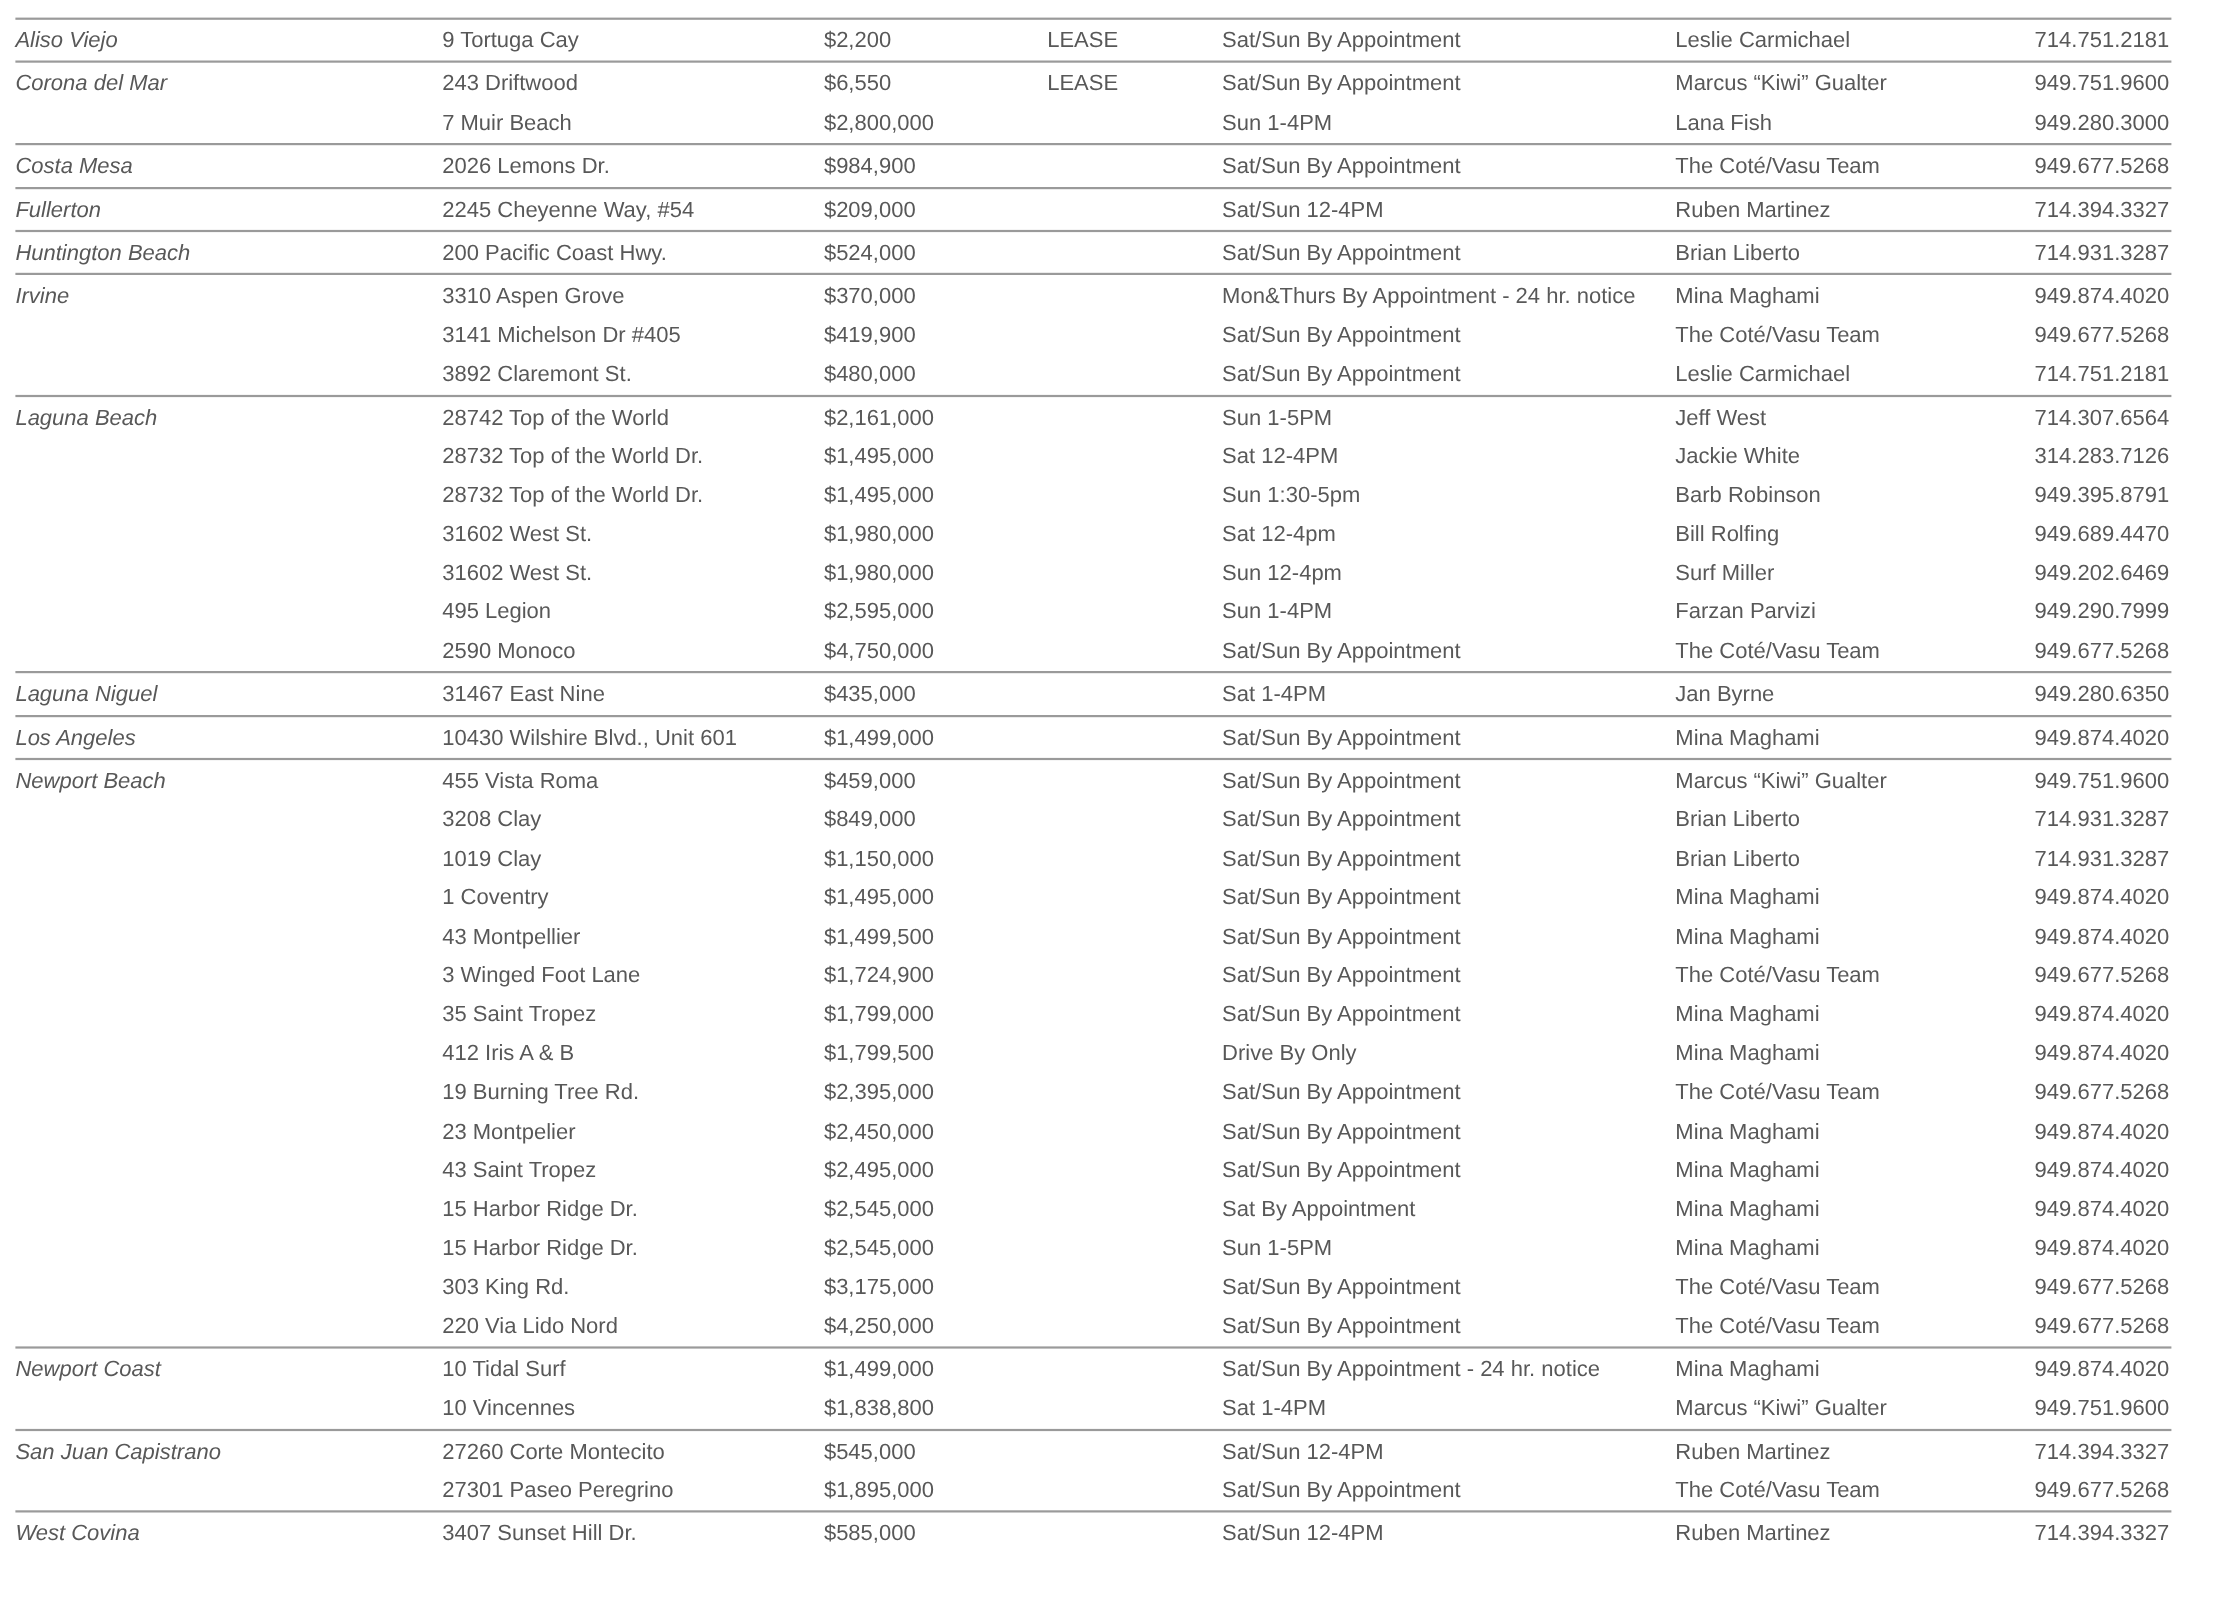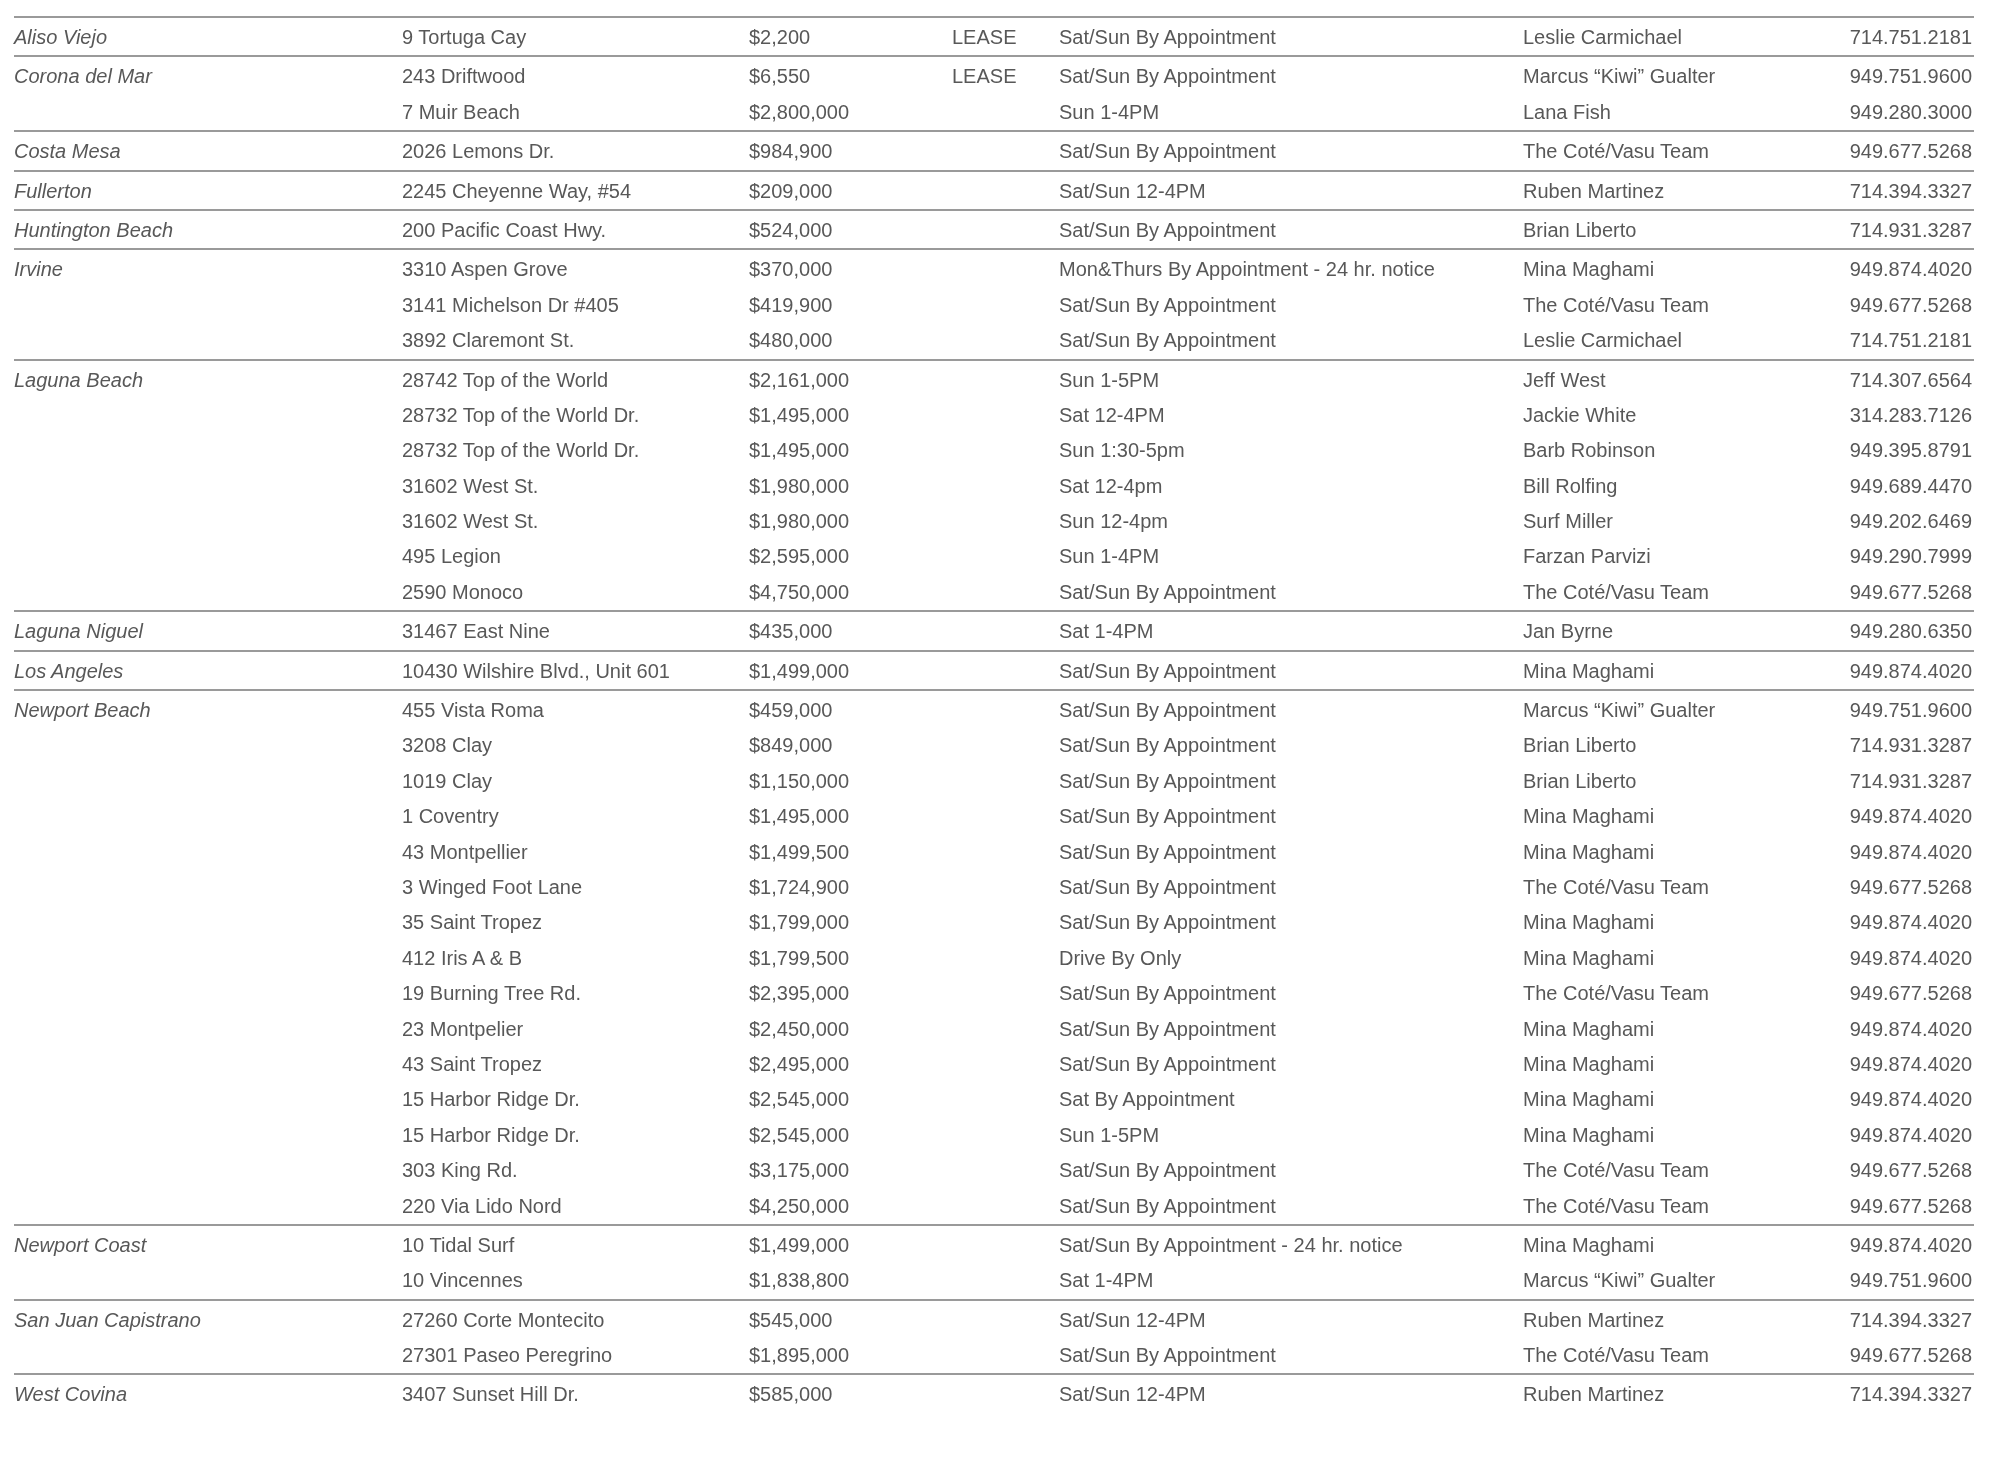--- a/index.html
+++ b/index.html
@@ -33,21 +33,21 @@
     white-space: nowrap;
   }
   .cell {
     position: absolute;
     top: 0;
   }
   .c-city     { left: 0; font-style: italic; }
   .c-address  { left: 340px; margin-left: 48px; }
   .c-price    { left: 735px; }
   .c-type     { left: 938px; }
-  .c-schedule { left: 1045px; }
+  .c-schedule { left: 1097px; }
   .c-agent    { left: 1509px; }
   .c-phone    { right: 2px; text-align: center; margin-left: 20px; }
 </style>
 </head>
 <body>
 
 <div class="listing-table" id="listing-table">
     <div class="group">
       <div class="row">
         <span class="cell c-city">Aliso Viejo</span>

